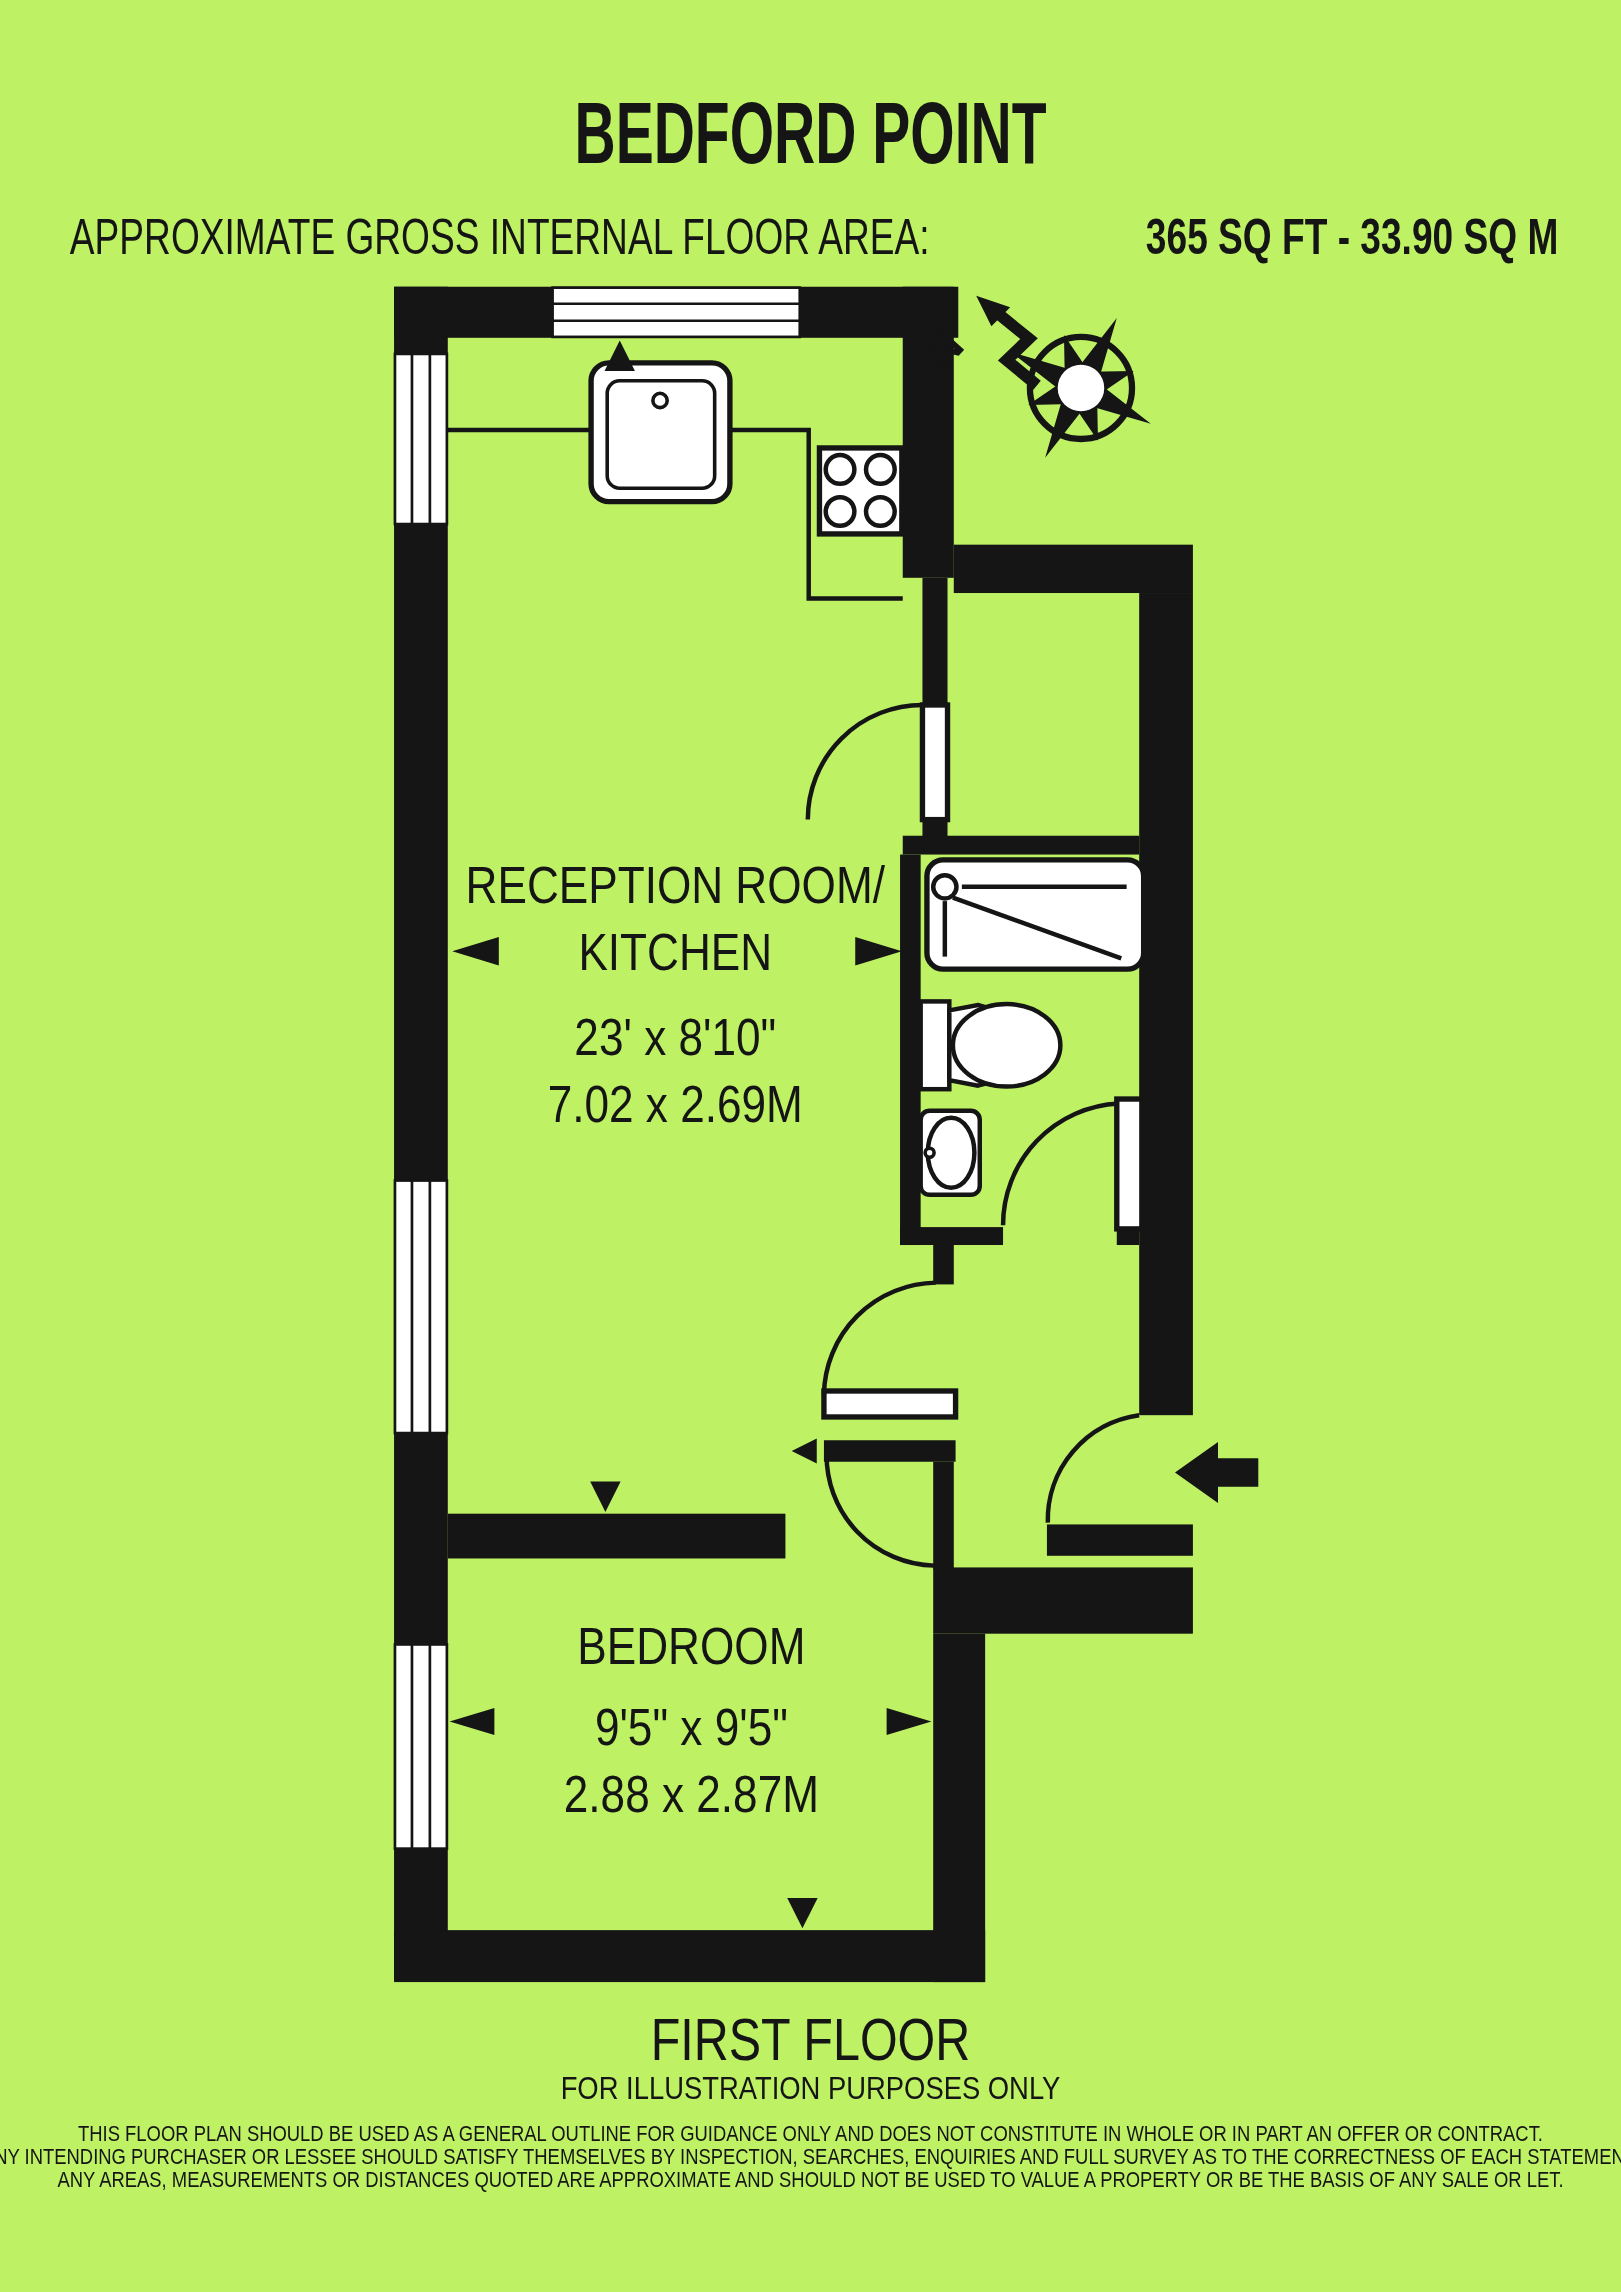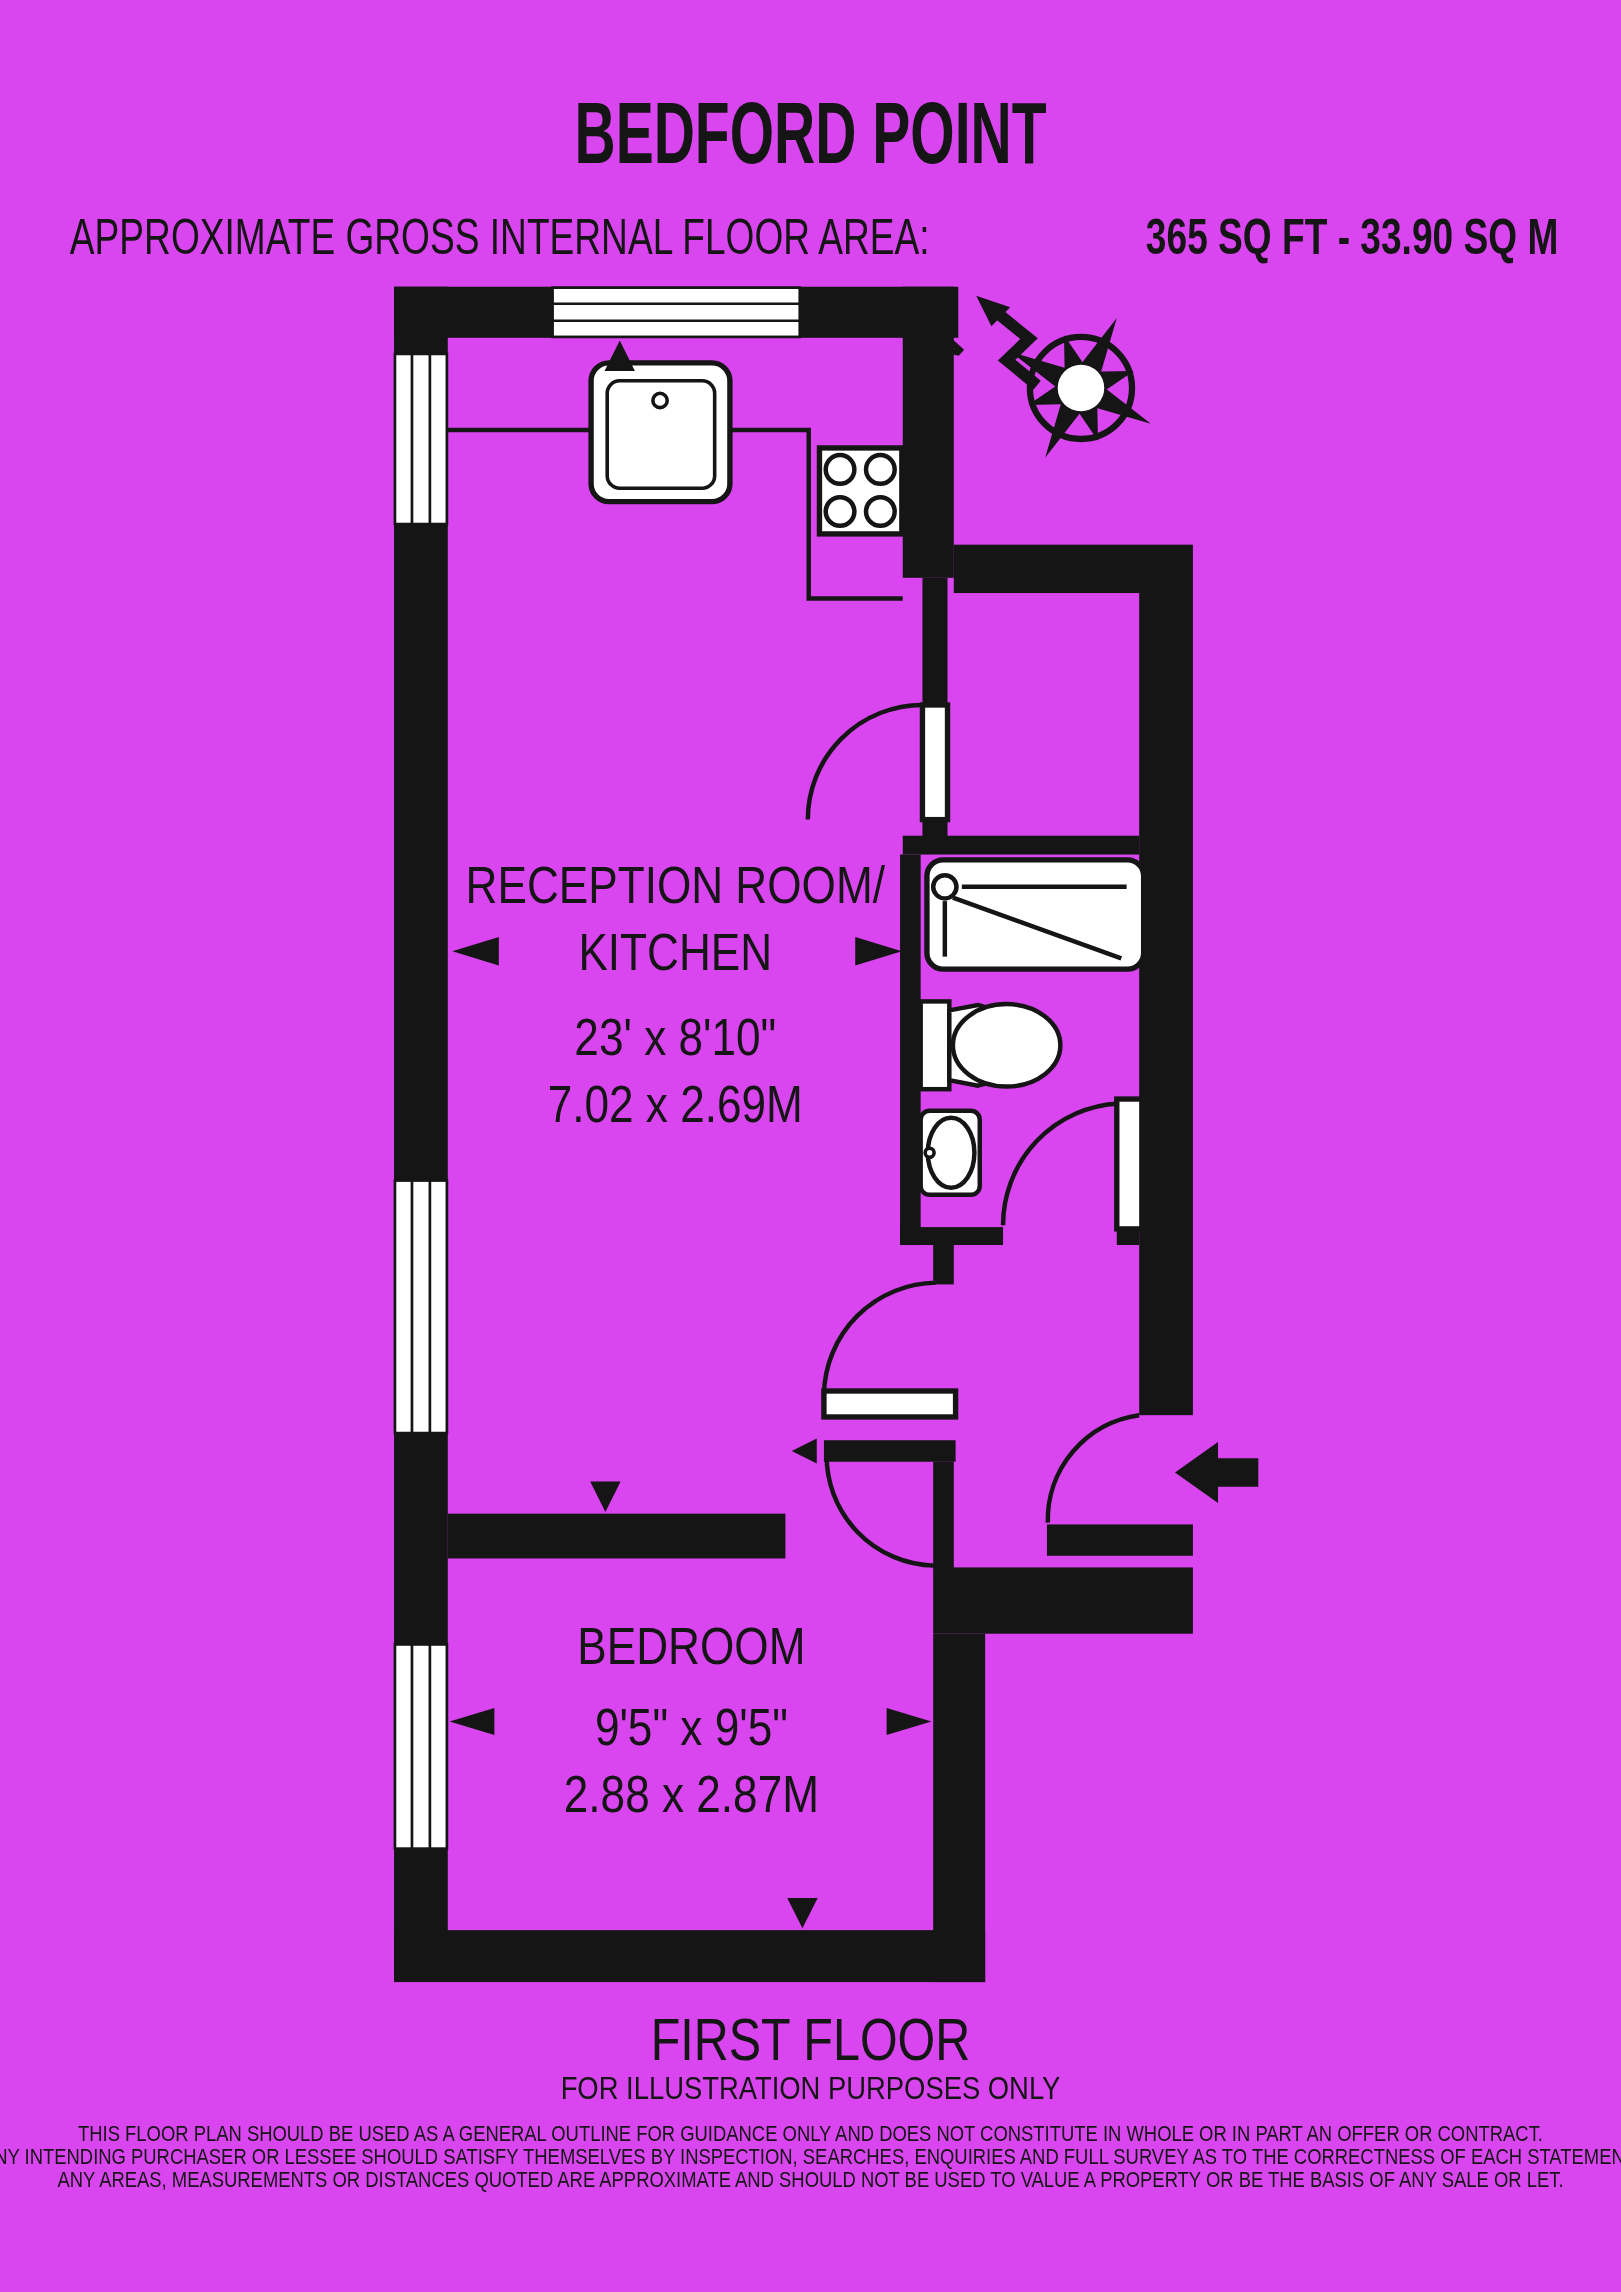--- a/index.html
+++ b/index.html
@@ -1,16 +1,16 @@
 <!DOCTYPE html>
 <html style="font-size:14.3px"><head>
 <meta charset="utf-8">
 <style>
   html,body{margin:0;padding:0;background:#ffffff;}
-  .page{position:relative;width:1621px;height:2293px;background:#d946ef;overflow:hidden;
+  .page{position:relative;width:1621px;height:2293px;background:#bef264;overflow:hidden;
         font-family:"Liberation Sans", sans-serif;}
   svg{position:absolute;left:0;top:0;}
   .ink{fill:#151515;}
   .line{stroke:#151515;fill:none;}
   .fix{fill:#ffffff;stroke:#151515;}
   text{fill:#151515;font-family:"Liberation Sans", sans-serif;}
   .t-title{font-size:98px;font-weight:700;}
   .t-sub{font-size:56px;font-weight:400;}
   .t-subv{font-size:56px;font-weight:700;}
   .t-room{font-size:58px;font-weight:400;}

